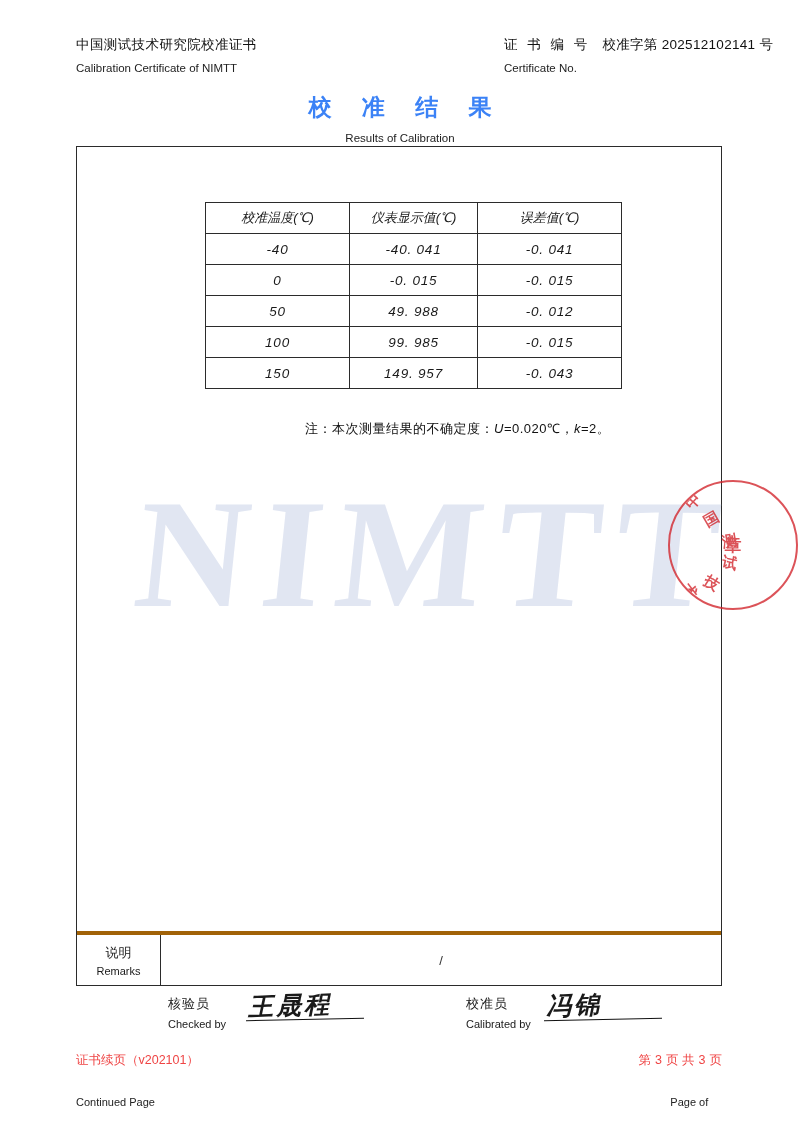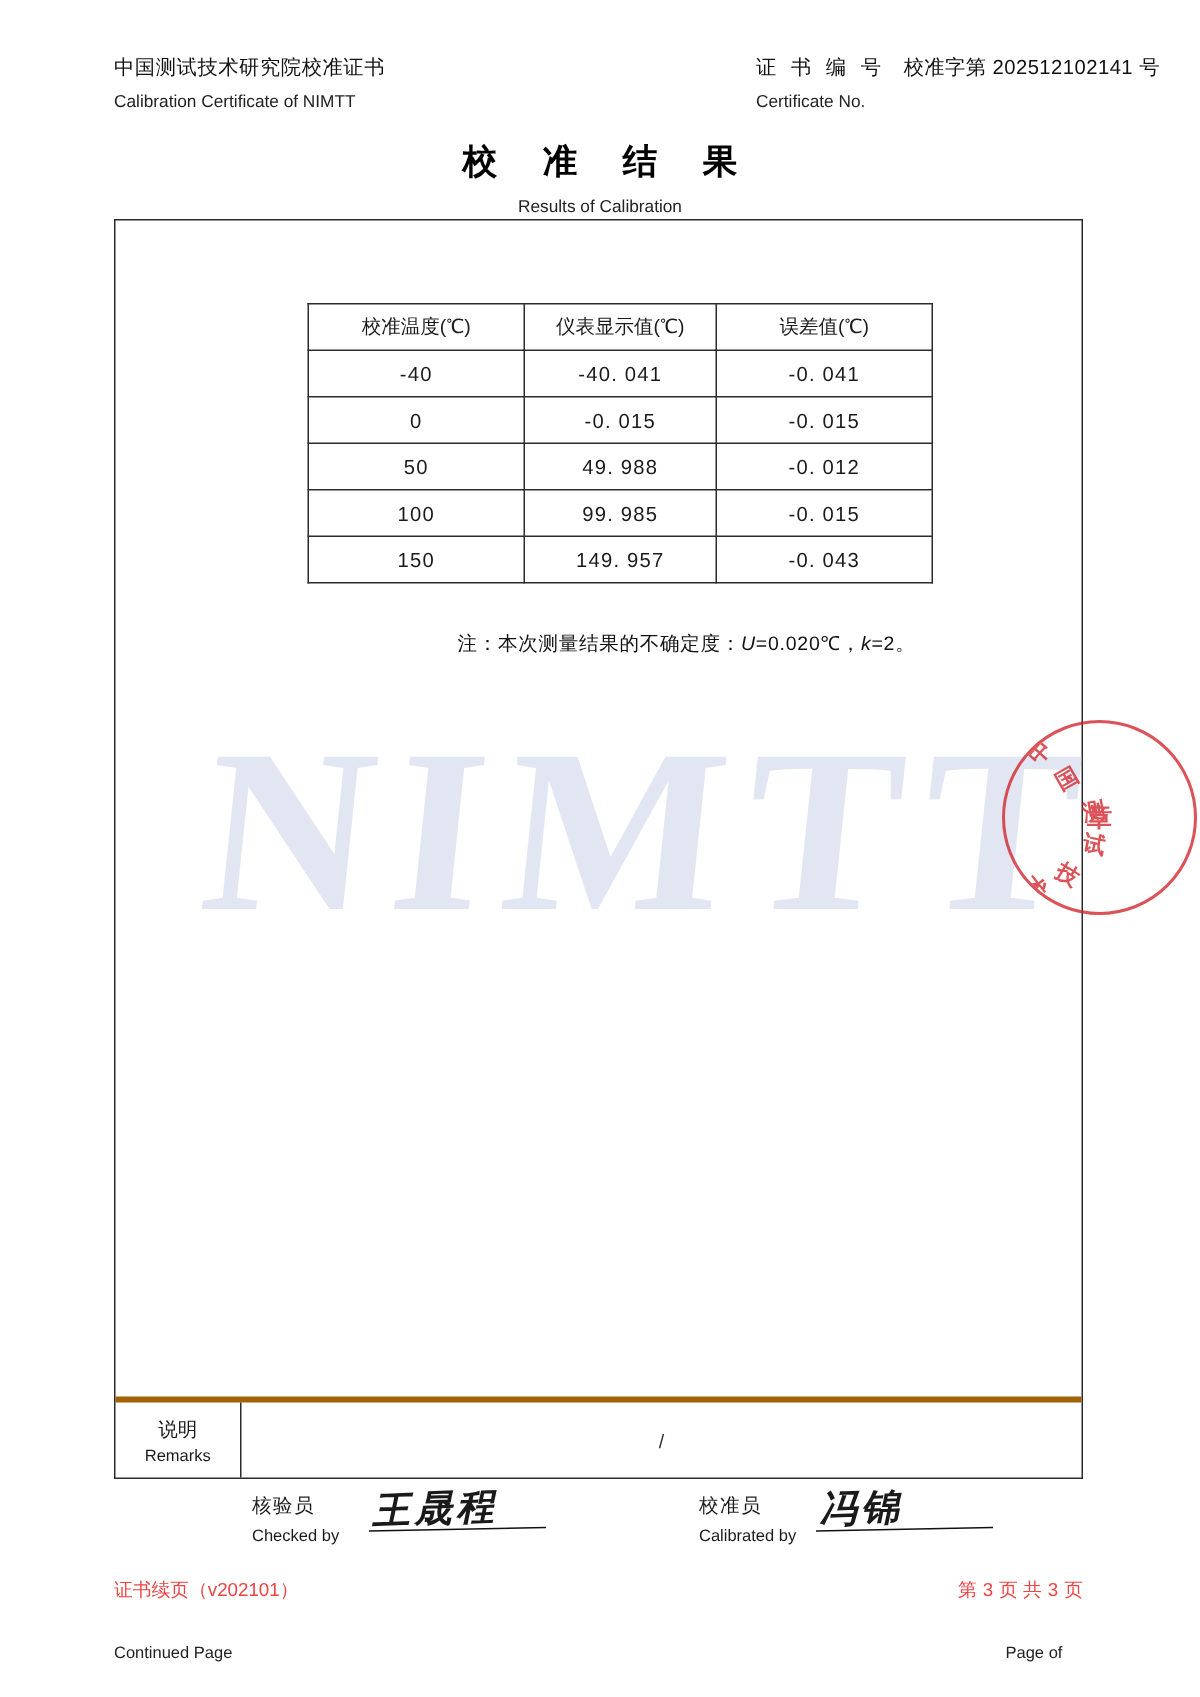--- a/index.html
+++ b/index.html
@@ -64,21 +64,21 @@
     position: absolute;
     top: 92px;
     left: 0;
     width: 800px;
     text-align: center;
   }
   .title-cn {
     font-size: 23px;
     font-weight: bold;
     letter-spacing: 12px;
-    color: #000000;
+    color: #3b82f6;
     text-indent: 12px;
   }
   .title-en {
     font-size: 11.5px;
     margin-top: 9px;
     color: #222;
   }
 
   
   .frame {
@@ -99,20 +99,21 @@
     border-collapse: collapse;
     font-size: 13px;
   }
   .data-table td, .data-table th {
     border: 1px solid #2b2b2b;
     height: 31px;
     text-align: center;
     font-weight: normal;
     padding: 0 6px;
     box-sizing: border-box;
+    font-style: italic;
   }
   .data-table .c0 { width: 144px; }
   .data-table .c1 { width: 128px; }
   .data-table .c2 { width: 144px; }
   .data-table thead td { font-size: 13px; }
   .data-table tbody td { font-size: 13.5px; letter-spacing: 0.8px; }
 
   .note {
     position: absolute;
     top: 272px;

